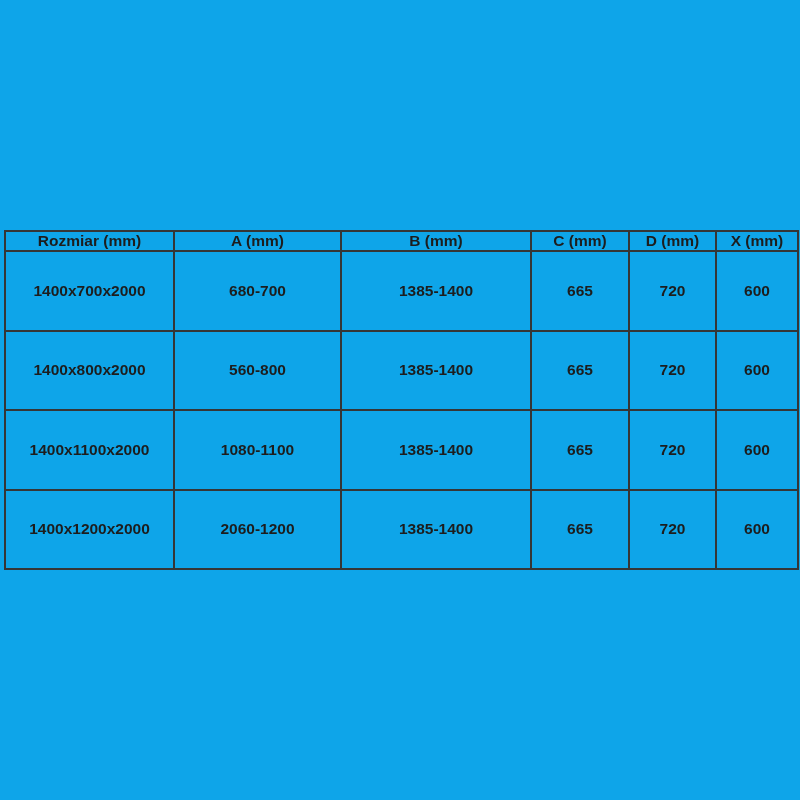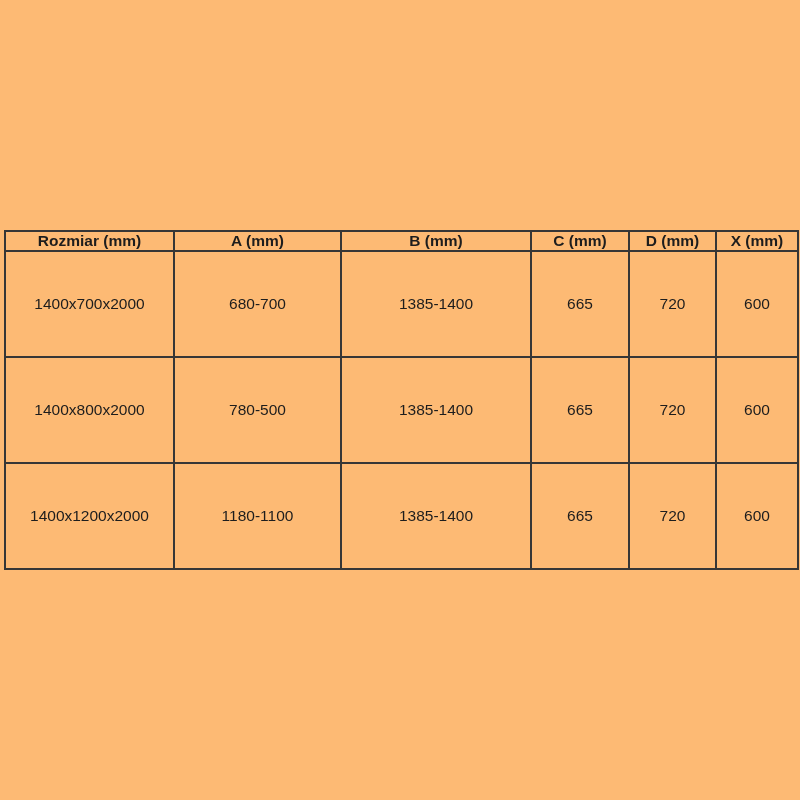--- a/index.html
+++ b/index.html
@@ -4,21 +4,21 @@
 <style>
   html, body {
     margin: 0;
     padding: 0;
     background: #ffffff;
   }
   .page {
     position: relative;
     width: 800px;
     height: 800px;
-    background: #fdba74;
+    background: #0ea5e9;
     overflow: hidden;
     font-family: "Liberation Sans", sans-serif;
   }
   table.spec {
     position: absolute;
     left: 4px;
     top: 230px;
     width: 793px;
     height: 340px;
     border-collapse: collapse;
@@ -27,20 +27,21 @@
     font-size: 15.5px;
   }
   table.spec th,
   table.spec td {
     border: 2px solid #363636;
     text-align: center;
     vertical-align: middle;
     padding: 0;
     white-space: nowrap;
     overflow: hidden;
+    font-weight: bold;
   }
   table.spec th {
     font-weight: bold;
   }
   col.c-rozmiar { width: 169px; }
   col.c-a { width: 167px; }
   col.c-b { width: 190px; }
   col.c-c { width: 98px; }
   col.c-d { width: 87px; }
   col.c-x { width: 82px; }
@@ -72,29 +73,37 @@
       <tr>
         <td>1400x700x2000</td>
         <td>680-700</td>
         <td>1385-1400</td>
         <td>665</td>
         <td>720</td>
         <td>600</td>
       </tr>
       <tr>
         <td>1400x800x2000</td>
-        <td>780-500</td>
+        <td>560-800</td>
+        <td>1385-1400</td>
+        <td>665</td>
+        <td>720</td>
+        <td>600</td>
+      </tr>
+      <tr>
+        <td>1400x1100x2000</td>
+        <td>1080-1100</td>
         <td>1385-1400</td>
         <td>665</td>
         <td>720</td>
         <td>600</td>
       </tr>
       <tr>
         <td>1400x1200x2000</td>
-        <td>1180-1100</td>
+        <td>2060-1200</td>
         <td>1385-1400</td>
         <td>665</td>
         <td>720</td>
         <td>600</td>
       </tr>
     </tbody>
   </table>
 </div>
 
 </body></html>

